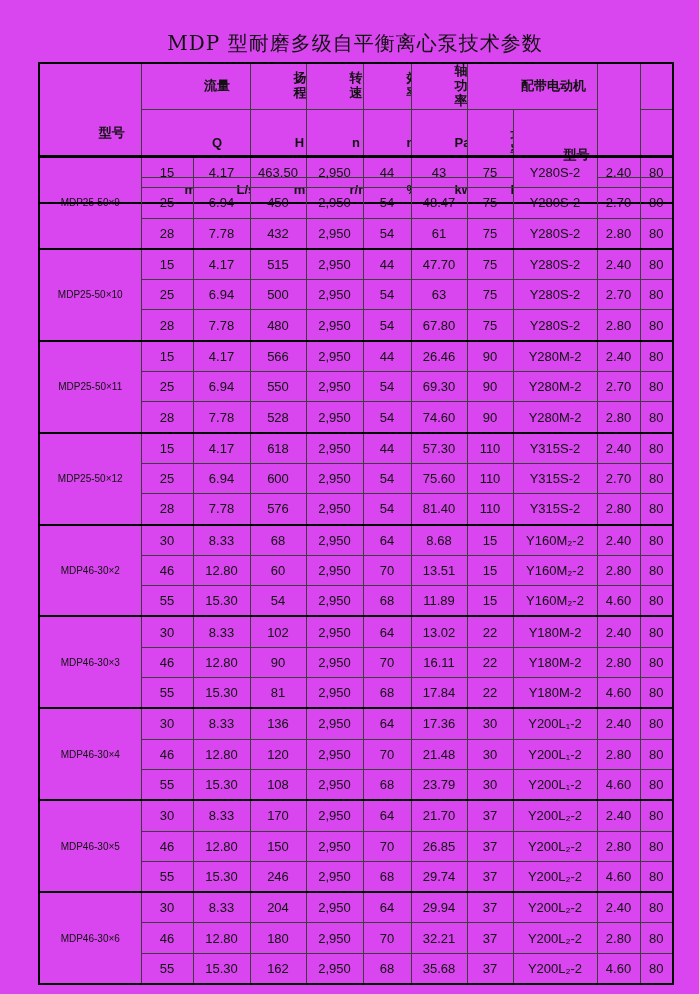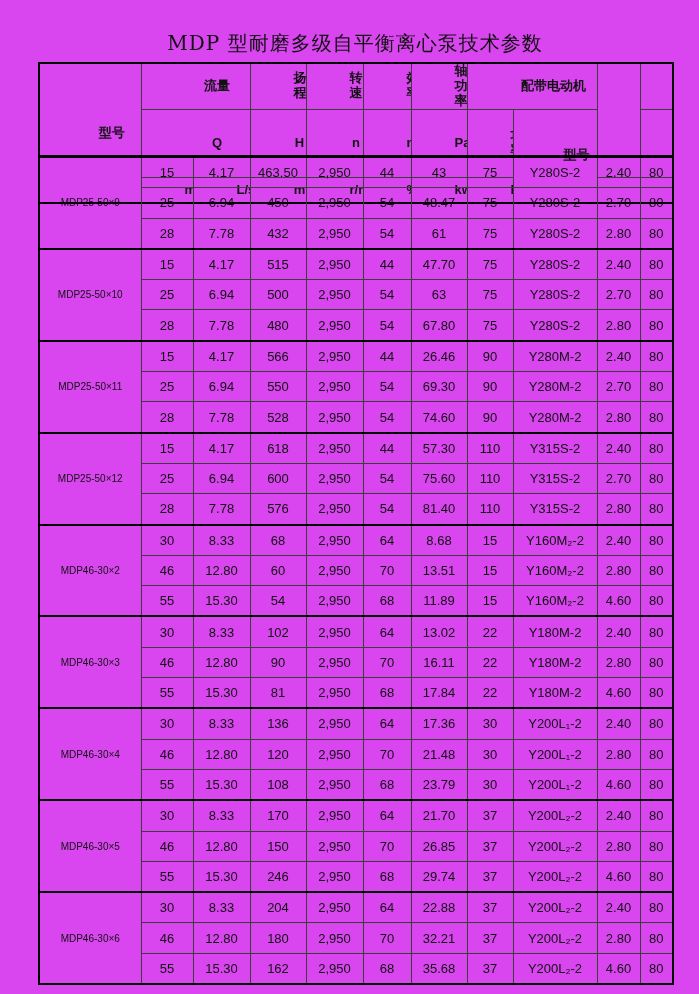--- a/index.html
+++ b/index.html
@@ -447,21 +447,21 @@
           <td>4.60</td>
           <td>80</td>
         </tr>
         <tr class="group-start">
           <td rowspan="3" class="model-cell">MDP46-30×6</td>
           <td>30</td>
           <td>8.33</td>
           <td>204</td>
           <td>2,950</td>
           <td>64</td>
-          <td>22.88</td>
+          <td>29.94</td>
           <td>37</td>
           <td>Y200L₂-2</td>
           <td>2.40</td>
           <td>80</td>
         </tr>
         <tr>
           <td>46</td>
           <td>12.80</td>
           <td>180</td>
           <td>2,950</td>

